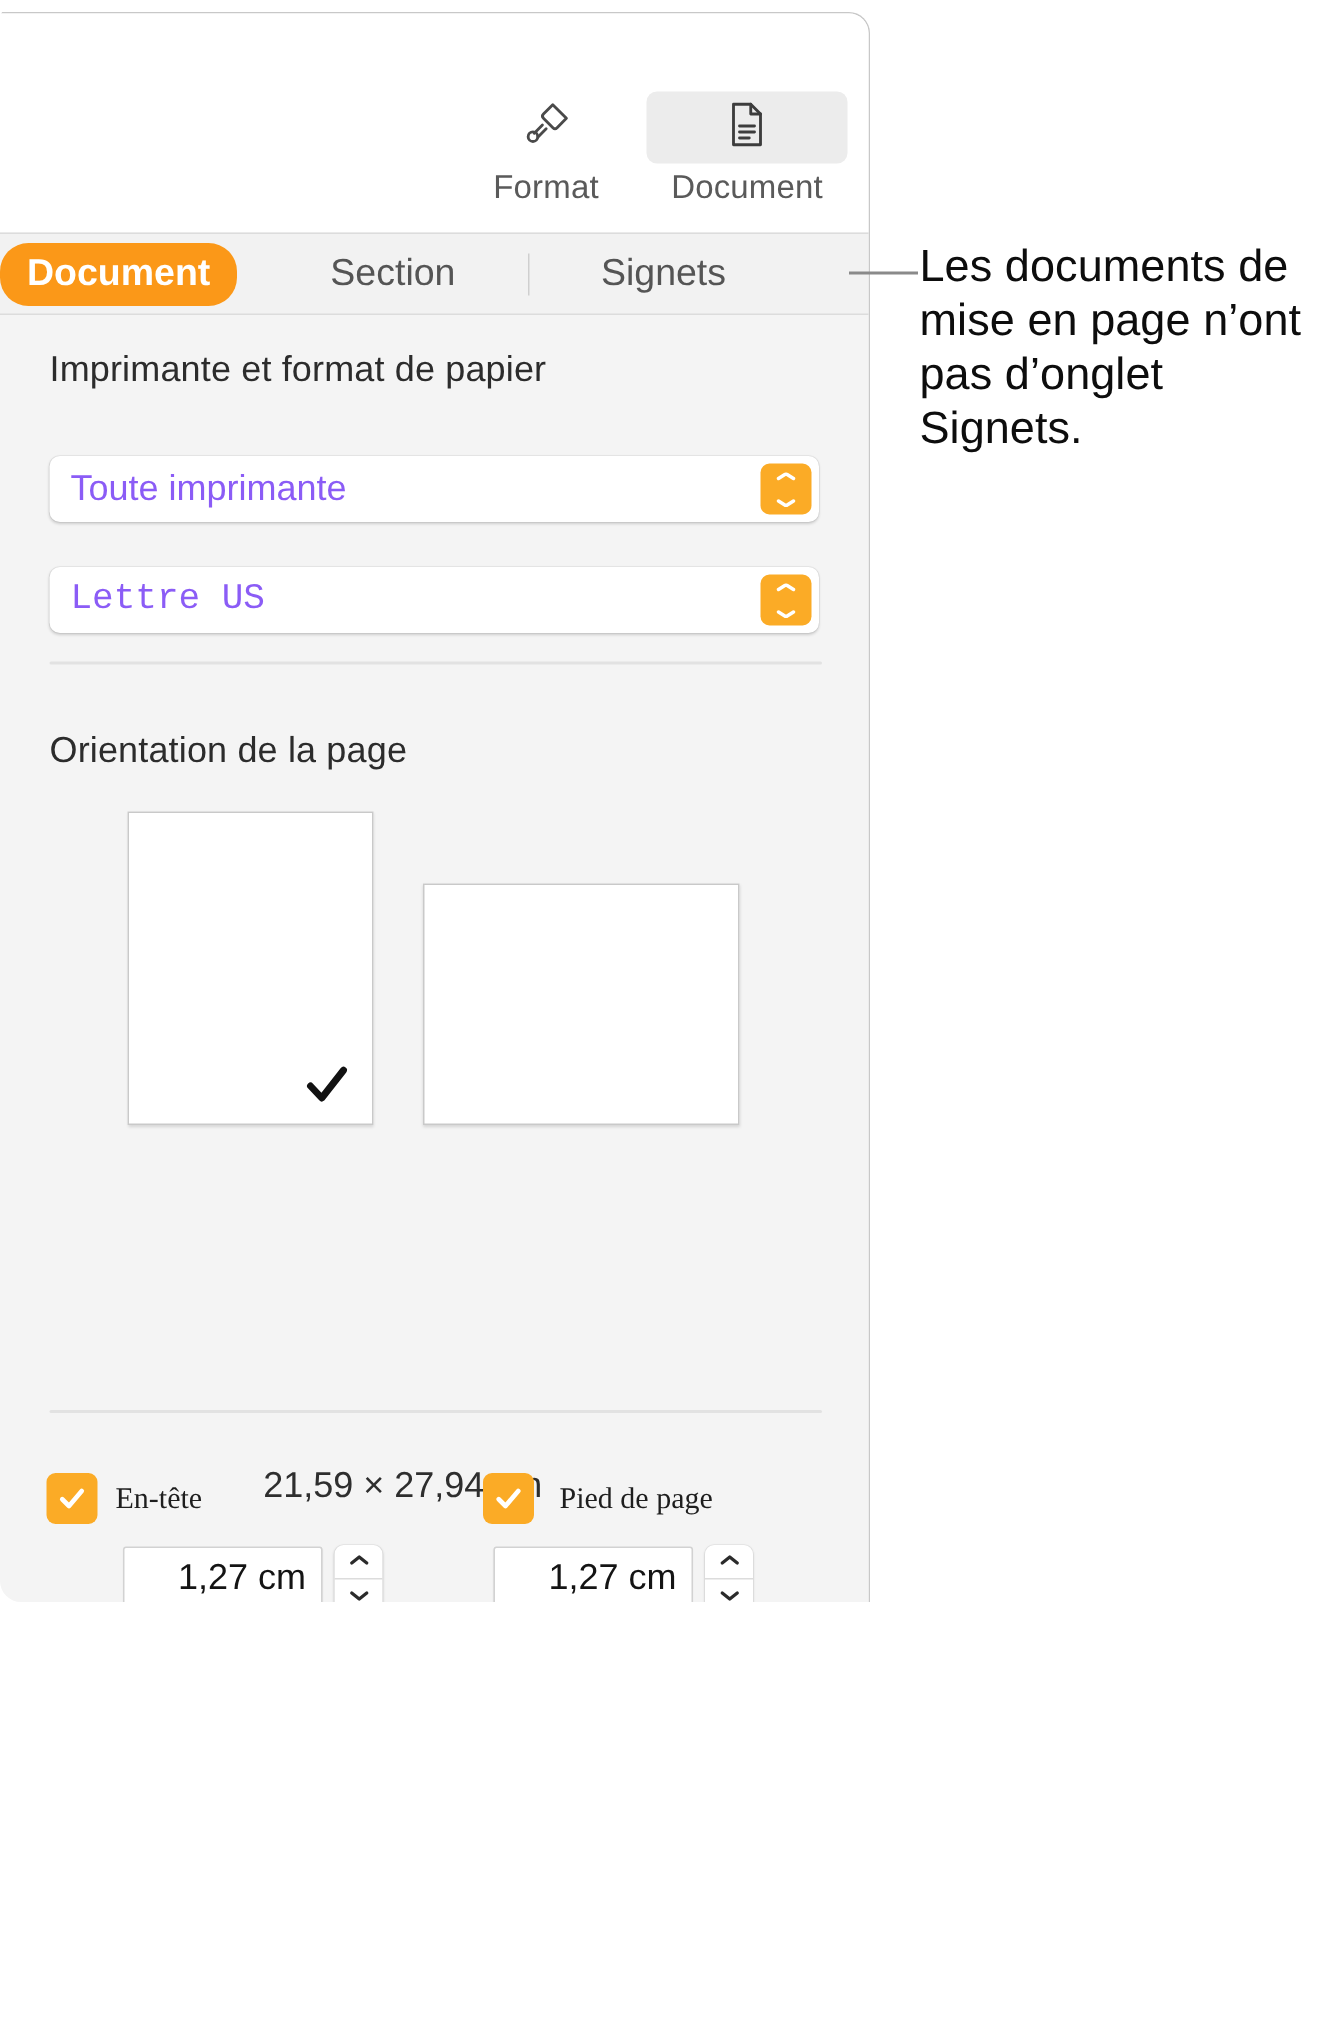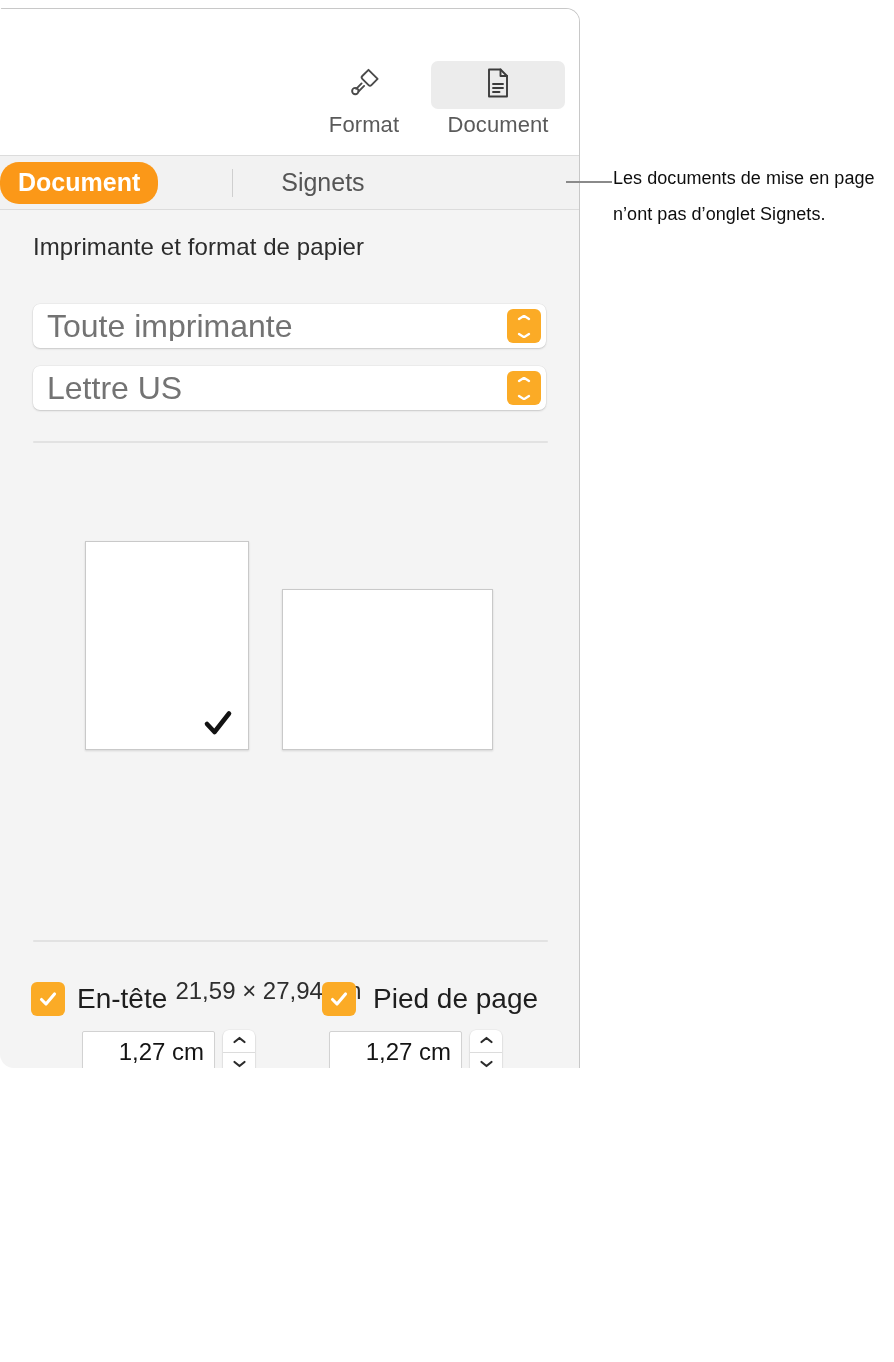--- a/index.html
+++ b/index.html
@@ -137,22 +137,22 @@
     width: 513px;
     height: 44px;
     background: #ffffff;
     border-radius: 7px;
     box-shadow: 0 1px 2px rgba(0,0,0,0.16), 0 0 0 0.5px rgba(0,0,0,0.06);
     display: flex;
     align-items: center;
     cursor: default;
   }
   .popup-value {
-    font-size: 32px;
-    color: #737373;
+    font-size: 24px;
+    color: #8b5cf6;
     padding-left: 14px;
     line-height: 30px;
     flex: 1;
     overflow: hidden;
     white-space: nowrap;
   }
   .popup-arrows {
     width: 34px;
     height: 34px;
     margin-right: 5px;
@@ -208,24 +208,25 @@
     height: 34px;
     background: #fbab26;
     border-radius: 6px;
     display: flex;
     align-items: center;
     justify-content: center;
     cursor: default;
   }
   .cb-label {
     position: absolute;
-    font-size: 28px;
+    font-size: 20px;
     color: #1e1e1e;
     line-height: 30px;
     white-space: nowrap;
+    font-family: Liberation Serif, serif;
   }
 
   .numfield {
     position: absolute;
     width: 133px;
     height: 42px;
     background: #ffffff;
     border: 1px solid #d2d2d2;
     border-radius: 2px;
     box-shadow: 0 1px 1px rgba(0,0,0,0.07);
@@ -260,21 +261,21 @@
     position: absolute;
     font-size: 21px;
     color: #303030;
     line-height: 26px;
     white-space: nowrap;
   }
 
   
   .callout-text {
     position: absolute;
-    font-size: 18px;
+    font-size: 30px;
     color: #0d0d0d;
     line-height: 36px;
     letter-spacing: 0.05px;
   }
   .callout-line-h {
     position: absolute;
     height: 2px;
     background: #8a8a8a;
   }
   .callout-line-v {
@@ -322,20 +323,21 @@
           <div class="tool-label">Document</div>
         </div>
 
       </div>
     </div>
 
     <div class="tabbar">
       <div style="width:8px"></div>
       <div class="tab active">Document</div>
       <div style="width:44px"></div>
+      <div class="tab">Section</div>
       <div style="width:30px"></div>
       <div class="tab-sep"></div>
       <div style="width:30px"></div>
       <div class="tab">Signets</div>
     </div>
 
     <div class="panel-body">
 
       <div class="section-title" style="left:41px; top:22px;">Imprimante et format de papier</div>
 
@@ -344,34 +346,35 @@
         <div class="popup-arrows">
           <svg width="16" height="10" viewBox="0 0 16 10" fill="none" stroke="#ffffff" stroke-width="2.3" stroke-linecap="round" stroke-linejoin="round">
             <path d="M3 4 L8 0.8 L13 4"></path>
           </svg>
           <svg width="16" height="10" viewBox="0 0 16 10" fill="none" stroke="#ffffff" stroke-width="2.3" stroke-linecap="round" stroke-linejoin="round">
             <path d="M3 6 L8 9.2 L13 6"></path>
           </svg>
         </div>
       </div>
 
-      <div class="popup" style="top:156px;">
+      <div class="popup" style="top:168px;font-family:Liberation Mono, monospace;">
         <div class="popup-value">Lettre US</div>
         <div class="popup-arrows">
           <svg width="16" height="10" viewBox="0 0 16 10" fill="none" stroke="#ffffff" stroke-width="2.3" stroke-linecap="round" stroke-linejoin="round">
             <path d="M3 4 L8 0.8 L13 4"></path>
           </svg>
           <svg width="16" height="10" viewBox="0 0 16 10" fill="none" stroke="#ffffff" stroke-width="2.3" stroke-linecap="round" stroke-linejoin="round">
             <path d="M3 6 L8 9.2 L13 6"></path>
           </svg>
         </div>
       </div>
 
       <div class="divider" style="top:231px;"></div>
 
+      <div class="section-title" style="left:41px; top:276px;">Orientation de la page</div>
 
       <div class="orient-thumb" style="left:93px; top:331px; width:164px; height:209px;">
         <span class="orient-check">
           <svg width="40" height="40" viewBox="0 0 40 40" fill="none" stroke="#121212" stroke-width="4.6" stroke-linecap="round" stroke-linejoin="round">
             <path d="M9 21 L16.5 29 L31 10.5"></path>
           </svg>
         </span>
       </div>
 
       <div class="orient-thumb" style="left:290px; top:379px; width:211px; height:161px;"></div>

